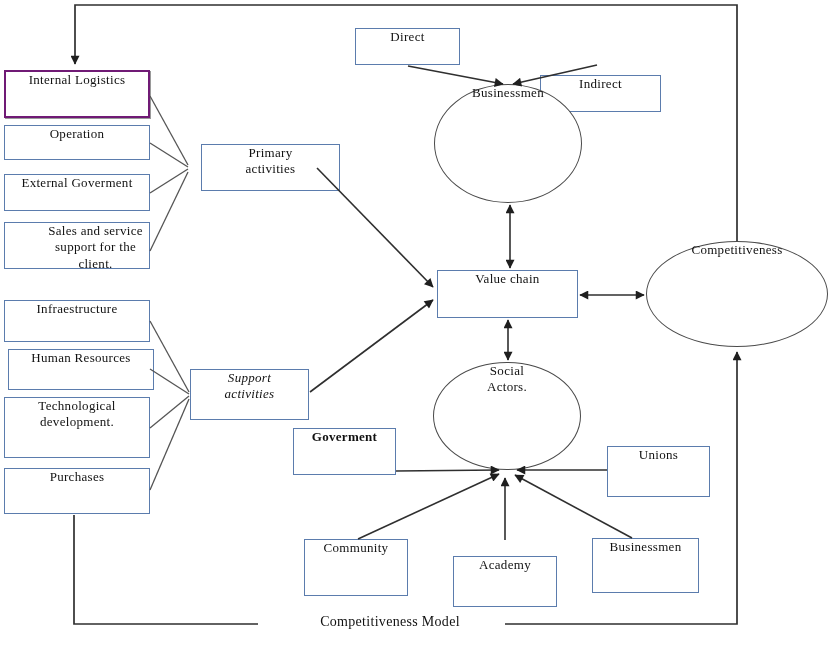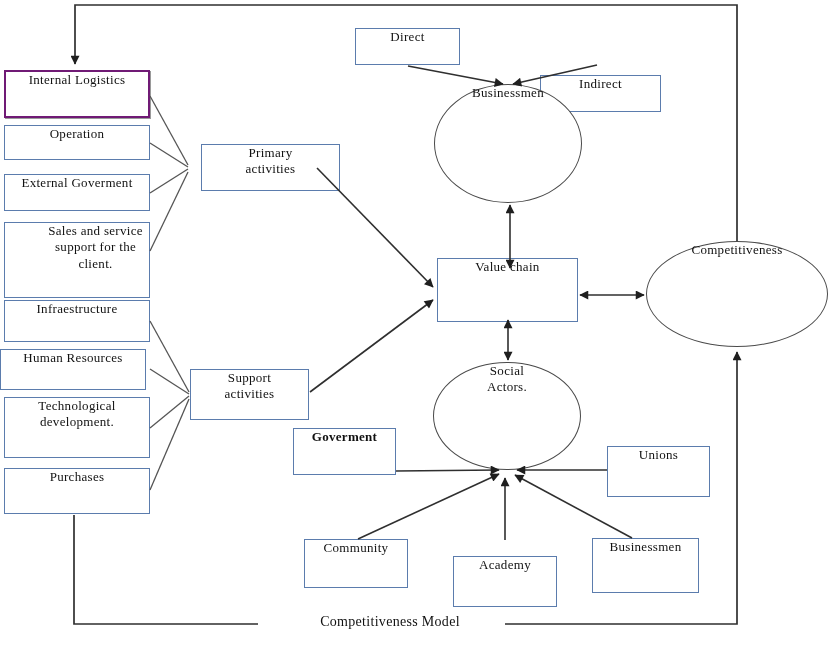--- a/index.html
+++ b/index.html
@@ -49,69 +49,69 @@
 
   <div class="node box-dark" style="left:4px; top:70px; width:146px; height:48px;">
     <span class="lbl">Internal Logistics</span>
   </div>
   <div class="node box" style="left:4px; top:125px; width:146px; height:35px;">
     <span class="lbl">Operation</span>
   </div>
   <div class="node box" style="left:4px; top:174px; width:146px; height:37px;">
     <span class="lbl">External Goverment</span>
   </div>
-  <div class="node box" style="left:4px; top:222px; width:146px; height:76px;padding-left:37px;">
+  <div class="node box" style="left:4px; top:222px; width:146px; height:47px;padding-left:37px;">
     <span class="lbl" style="width:118px;">Sales and service support for the client.</span>
   </div>
   <div class="node box" style="left:4px; top:300px; width:146px; height:42px;">
     <span class="lbl">Infraestructure</span>
   </div>
-  <div class="node box" style="left:0; top:349px; width:146px; height:41px;font-family:Liberation Serif, serif;">
+  <div class="node box" style="left:8px; top:349px; width:146px; height:41px;font-family:Liberation Serif, serif;">
     <span class="lbl">Human Resources</span>
   </div>
   <div class="node box" style="left:4px; top:397px; width:146px; height:61px;">
     <span class="lbl" style="width:105px;">Technological development.</span>
   </div>
   <div class="node box" style="left:4px; top:468px; width:146px; height:46px;">
     <span class="lbl">Purchases</span>
   </div>
 
   <div class="node box" style="left:201px; top:144px; width:139px; height:47px;">
     <span class="lbl" style="width:64px;">Primary activities</span>
   </div>
   <div class="node box" style="left:190px; top:369px; width:119px; height:51px;">
-    <span class="lbl" style="width:64px;">Support activities</span>
+    <span class="lbl" style="width:64px;font-style:italic;">Support activities</span>
   </div>
 
   <div class="node box" style="left:355px; top:28px; width:105px; height:37px;">
     <span class="lbl">Direct</span>
   </div>
   <div class="node box" style="left:540px; top:27px; width:121px; height:37px;margin-top:48px;">
     <span class="lbl">Indirect</span>
   </div>
   <div class="node ellipse" style="left:434px; top:84px; width:148px; height:119px;">
     <span class="lbl">Businessmen</span>
   </div>
-  <div class="node box" style="left:437px; top:258px; width:141px; height:64px;">
+  <div class="node box" style="left:437px; top:270px; width:141px; height:48px;">
     <span class="lbl">Value chain</span>
   </div>
   <div class="node ellipse" style="left:646px; top:241px; width:182px; height:106px;">
     <span class="lbl">Competitiveness</span>
   </div>
   <div class="node ellipse" style="left:433px; top:362px; width:148px; height:108px;">
     <span class="lbl" style="width:52px;">Social Actors.</span>
   </div>
 
   <div class="node box" style="left:293px; top:428px; width:103px; height:47px;font-weight:bold;">
     <span class="lbl">Goverment</span>
   </div>
   <div class="node box" style="left:607px; top:446px; width:103px; height:51px;">
     <span class="lbl">Unions</span>
   </div>
-  <div class="node box" style="left:304px; top:539px; width:104px; height:49px;">
+  <div class="node box" style="left:304px; top:539px; width:104px; height:57px;">
     <span class="lbl">Community</span>
   </div>
   <div class="node box" style="left:453px; top:556px; width:104px; height:51px;">
     <span class="lbl">Academy</span>
   </div>
   <div class="node box" style="left:592px; top:538px; width:107px; height:55px;">
     <span class="lbl">Businessmen</span>
   </div>
 
   <div class="caption" style="left:300px; top:614px; width:168px;">Competitiveness Model</div>

